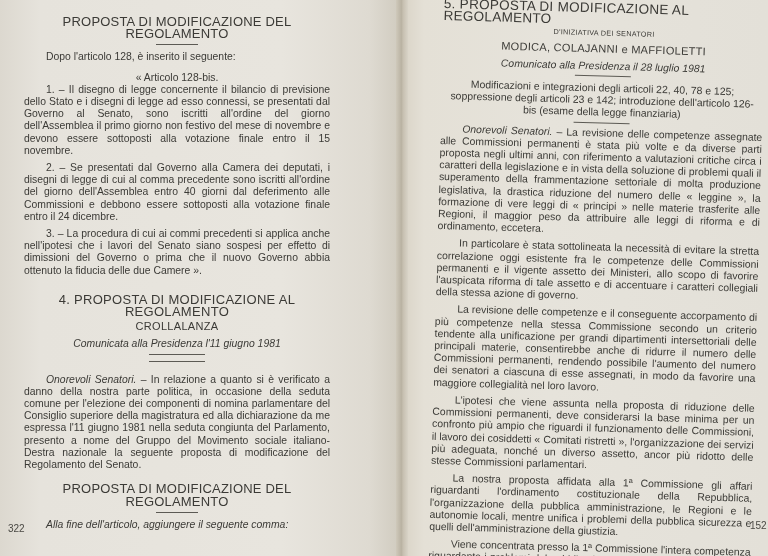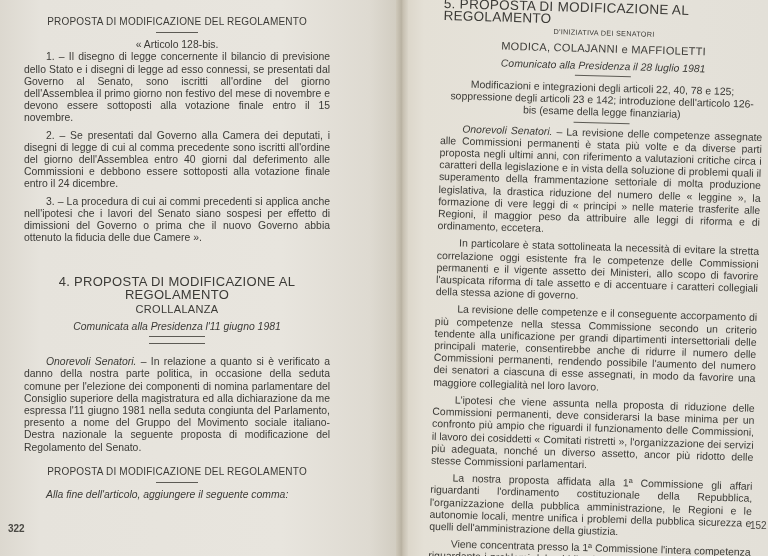--- a/index.html
+++ b/index.html
@@ -24,49 +24,50 @@
     position:absolute; left:396px; top:0; width:12px; height:556px;
     background:linear-gradient(90deg,#cfc9bb,#b9b2a2 45%,#c7c0b1 60%,#d8d3c7);
   }
   .col { position:absolute; font-size:10.4px; line-height:12.2px; }
   .left-col { left:24px; top:10px; width:306px; }
   .right-col {
     left:444px; top:-2px; width:322px;
     transform:rotate(1.6deg); transform-origin:0 0;
   }
   .center { text-align:center; }
-  .heading-small { font-size:10px; letter-spacing:0.2px; margin:18px 0 4px; }
+  .heading-small { font-size:13px; letter-spacing:0.2px; margin:18px 0 4px; }
   .heading-big { font-size:13px; letter-spacing:0.3px; margin:8px 0 1px; }
   .initiative { font-size:7.2px; letter-spacing:0.3px; margin:0; }
   .senators { font-size:11px; letter-spacing:0.3px; margin:2px 0 6px; }
   .rule { width:42px; height:1px; background:#5c5a54; margin:3px auto 6px; }
   .rule-long { width:56px; }
   p { margin:0 0 5px; text-align:justify; }
   .indent { text-indent:22px; }
   .italic { font-style:italic; }
   .page-num { position:absolute; font-size:10px; color:#4a4944; }
-  .pn-left { left:8px; top:523px;font-weight:bold; }
+  .pn-left { left:8px; top:523px; }
   .pn-right { left:750px; top:520px; }
 </style>
 </head>
 <body>
 
 <div class="page page-left"></div>
 <div class="page page-right"></div>
 <div class="gutter"></div>
 
 <div class="col left-col">
   <div class="center heading-small" style="margin-top:6px">PROPOSTA DI MODIFICAZIONE DEL REGOLAMENTO</div>
   <div class="rule"></div>
+  <p class="indent" style="margin-bottom:8px">Dopo l'articolo 128, è inserito il seguente:</p>
   <div class="center">« Articolo 128-bis.</div>
   <p class="indent">1. – Il disegno di legge concernente il bilancio di previsione dello Stato e i disegni di legge ad esso connessi, se presentati dal Governo al Senato, sono iscritti all'ordine del giorno dell'Assemblea il primo giorno non festivo del mese di novembre e devono essere sottoposti alla votazione finale entro il 15 novembre.</p>
   <p class="indent">2. – Se presentati dal Governo alla Camera dei deputati, i disegni di legge di cui al comma precedente sono iscritti all'ordine del giorno dell'Assemblea entro 40 giorni dal deferimento alle Commissioni e debbono essere sottoposti alla votazione finale entro il 24 dicembre.</p>
   <p class="indent">3. – La procedura di cui ai commi precedenti si applica anche nell'ipotesi che i lavori del Senato siano sospesi per effetto di dimissioni del Governo o prima che il nuovo Governo abbia ottenuto la fiducia delle due Camere ».</p>
 
-  <div class="center heading-big" style="margin-top:32px">4. PROPOSTA DI MODIFICAZIONE AL REGOLAMENTO</div>
+  <div class="center heading-big" style="margin-top:17px">4. PROPOSTA DI MODIFICAZIONE AL REGOLAMENTO</div>
   <div class="center senators">CROLLALANZA</div>
   <div class="center italic" style="margin-top:0">Comunicata alla Presidenza l'11 giugno 1981</div>
   <div class="rule rule-long"></div>
   <div class="rule rule-long" style="margin-bottom:12px"></div>
   <p class="indent"><span class="italic">Onorevoli Senatori.</span><span> – In relazione a quanto si è verificato a danno della nostra parte politica, in occasione della seduta comune per l'elezione dei componenti di nomina parlamentare del Consiglio superiore della magistratura ed alla dichiarazione da me espressa l'11 giugno 1981 nella seduta congiunta del Parlamento, presento a nome del Gruppo del Movimento sociale italiano-Destra nazionale la seguente proposta di modificazione del Regolamento del Senato.</span></p>
   <div class="center heading-small" style="margin-top:12px">PROPOSTA DI MODIFICAZIONE DEL REGOLAMENTO</div>
   <div class="rule"></div>
   <p class="italic indent" style="margin-bottom:8px">Alla fine dell'articolo, aggiungere il seguente comma:</p>
 
 </div>

